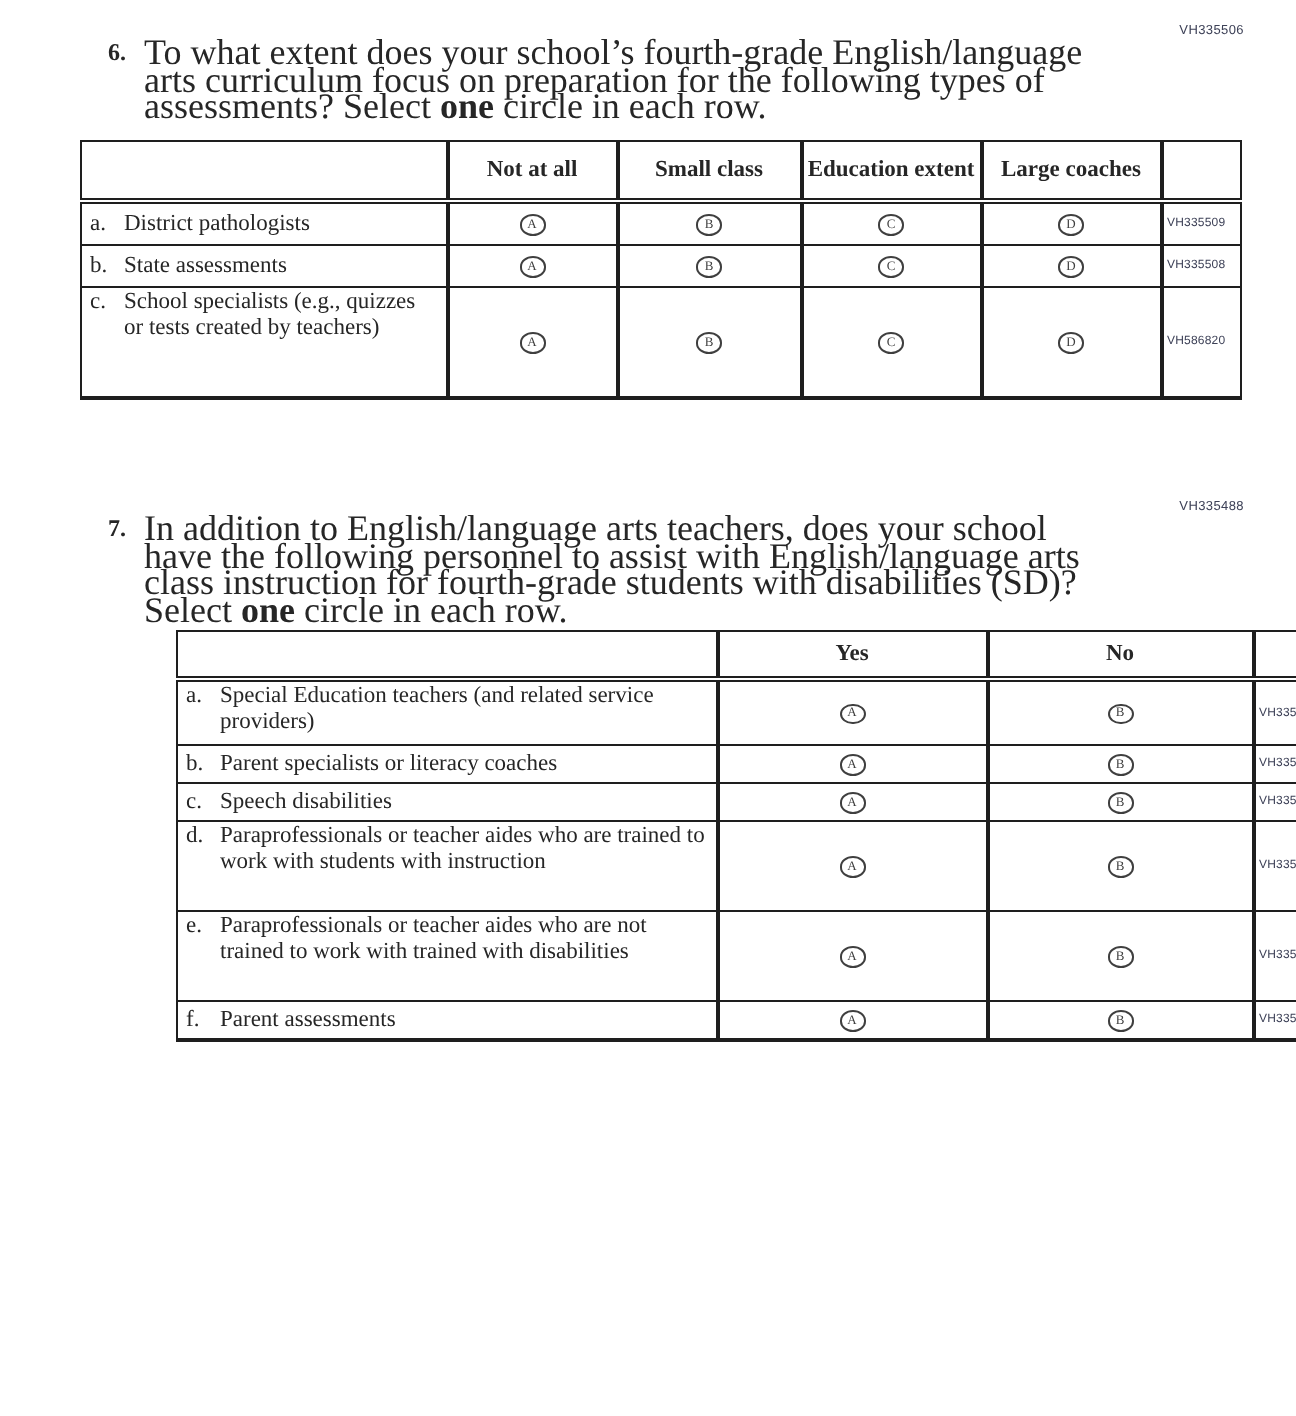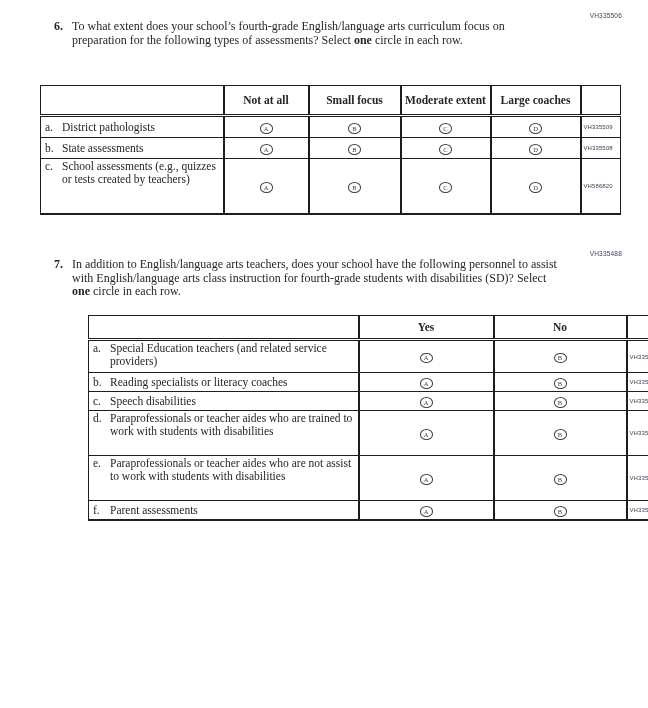--- a/index.html
+++ b/index.html
@@ -18,26 +18,26 @@
     font-size:6.5px;color:#3d4157;letter-spacing:.2px;
   }
   .vh-top.q6{top:12px;right:26px;}
   .vh-top.q7{top:250px;right:26px;}
 
   
   .qblock{position:absolute;left:54px;width:506px;display:flex;}
   .qblock.q6{top:20px;}
   .qblock.q7{top:258px;}
   .qnum{flex:none;width:18px;font-weight:bold;font-size:12px;line-height:13.5px;}
-  .qtext{flex:1;font-size:12px;line-height:13.5px;}
+  .qtext{flex:1;font-size:18px;line-height:13.5px;}
   .qtext b{font-weight:bold;}
 
   
   table{border-collapse:collapse;table-layout:fixed;position:absolute;left:40px;background:#fff;}
-  table.t1{top:85px;width:580px;padding-left:34px;}
+  table.t1{top:70px;width:580px;padding-left:34px;}
   table.t2{top:315px;width:580px;margin-left:48px;}
   th,td{border:1px solid #1e1e1e;padding:0;vertical-align:middle;}
   table{border:1.5px solid #1e1e1e;}
   thead th{border-bottom:3px double #1e1e1e;font-weight:bold;font-size:11.5px;line-height:12.5px;text-align:center;padding:2px 1px;}
   table.t1 th:nth-child(n+2),table.t1 td:nth-child(n+2),
   table.t2 th:nth-child(n+2),table.t2 td:nth-child(n+2){border-left-width:2px;}
   tbody tr:last-child td{border-bottom-width:2px;}
 
   table.t1 thead th{height:24px;}
   table.t2 thead th{height:18px;}
@@ -82,22 +82,22 @@
         <col style="width:85px">
         <col style="width:92px">
       <col style="width:90px">
         <col style="width:90px">
         <col style="width:40px">
     </colgroup>
     <thead>
       <tr>
         <th></th>
         <th>Not at all</th>
-        <th>Small focus</th>
-        <th>Moderate extent</th>
+        <th>Small class</th>
+        <th>Education extent</th>
         <th>Large coaches</th>
         <th></th>
       </tr>
     </thead>
     <tbody>
       <tr class="ra">
         <td>
             <div class="cell-label">
               <span class="row-letter">a.</span>
               <span class="row-text">District pathologists</span>
@@ -135,21 +135,21 @@
             </span></td>
         <td class="opt"><span class="circle">
               <span>D</span>
             </span></td>
         <td class="code">VH335508</td>
       </tr>
       <tr class="rc">
         <td style="vertical-align:top;">
             <div class="cell-label">
               <span class="row-letter">c.</span>
-              <span class="row-text">School assessments (e.g., quizzes or tests created by teachers)</span>
+              <span class="row-text">School specialists (e.g., quizzes or tests created by teachers)</span>
             </div>
           </td>
         <td class="opt"><span class="circle">
               <span>A</span>
             </span></td>
         <td class="opt"><span class="circle">
               <span>B</span>
             </span></td>
         <td class="opt"><span class="circle">
               <span>C</span>
@@ -197,21 +197,21 @@
             </span></td>
         <td class="opt"><span class="circle">
               <span>B</span>
             </span></td>
         <td class="code">VH335489</td>
       </tr>
       <tr class="rb">
         <td>
             <div class="cell-label">
               <span class="row-letter">b.</span>
-              <span class="row-text">Reading specialists or literacy coaches</span>
+              <span class="row-text">Parent specialists or literacy coaches</span>
             </div>
           </td>
         <td class="opt"><span class="circle">
               <span>A</span>
             </span></td>
         <td class="opt"><span class="circle">
               <span>B</span>
             </span></td>
         <td class="code">VH335490</td>
       </tr>
@@ -227,36 +227,36 @@
             </span></td>
         <td class="opt"><span class="circle">
               <span>B</span>
             </span></td>
         <td class="code">VH335494</td>
       </tr>
       <tr class="rd">
         <td style="vertical-align:top;">
             <div class="cell-label">
               <span class="row-letter">d.</span>
-              <span class="row-text">Paraprofessionals or teacher aides who are trained to work with students with disabilities</span>
+              <span class="row-text">Paraprofessionals or teacher aides who are trained to work with students with instruction</span>
             </div>
           </td>
         <td class="opt"><span class="circle">
               <span>A</span>
             </span></td>
         <td class="opt"><span class="circle">
               <span>B</span>
             </span></td>
         <td class="code">VH335492</td>
       </tr>
       <tr class="re">
         <td style="vertical-align:top;">
             <div class="cell-label">
               <span class="row-letter">e.</span>
-              <span class="row-text">Paraprofessionals or teacher aides who are not assist to work with students with disabilities</span>
+              <span class="row-text">Paraprofessionals or teacher aides who are not trained to work with trained with disabilities</span>
             </div>
           </td>
         <td class="opt"><span class="circle">
               <span>A</span>
             </span></td>
         <td class="opt"><span class="circle">
               <span>B</span>
             </span></td>
         <td class="code">VH335491</td>
       </tr>

